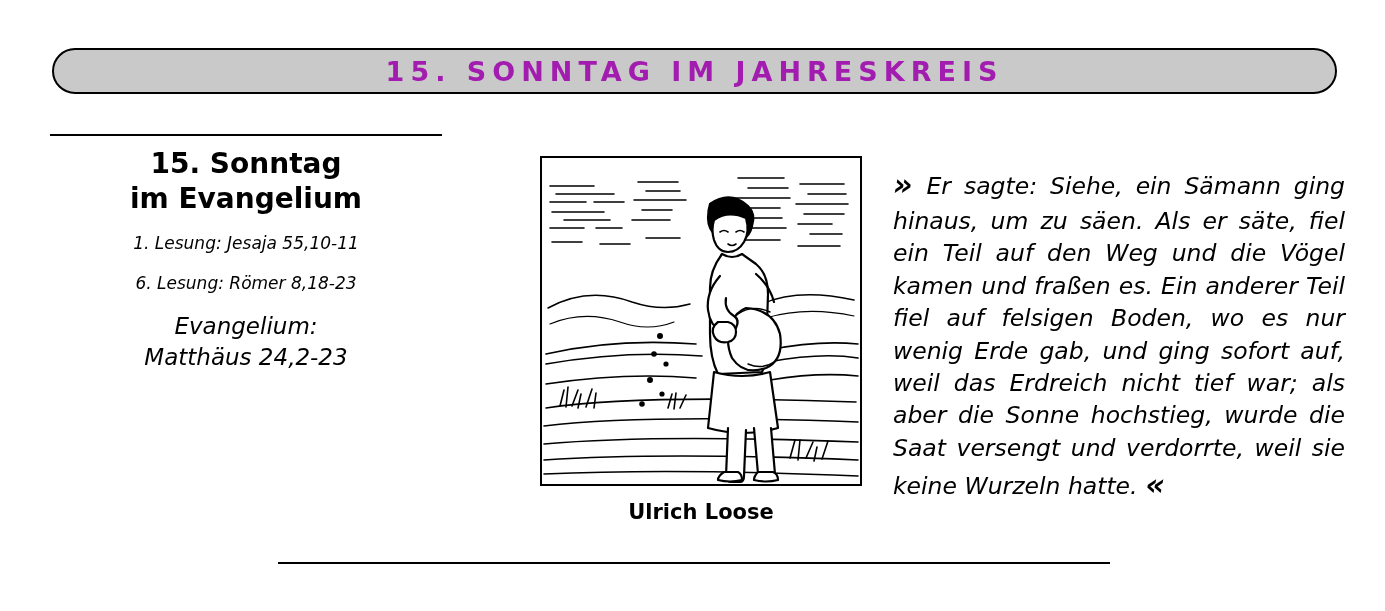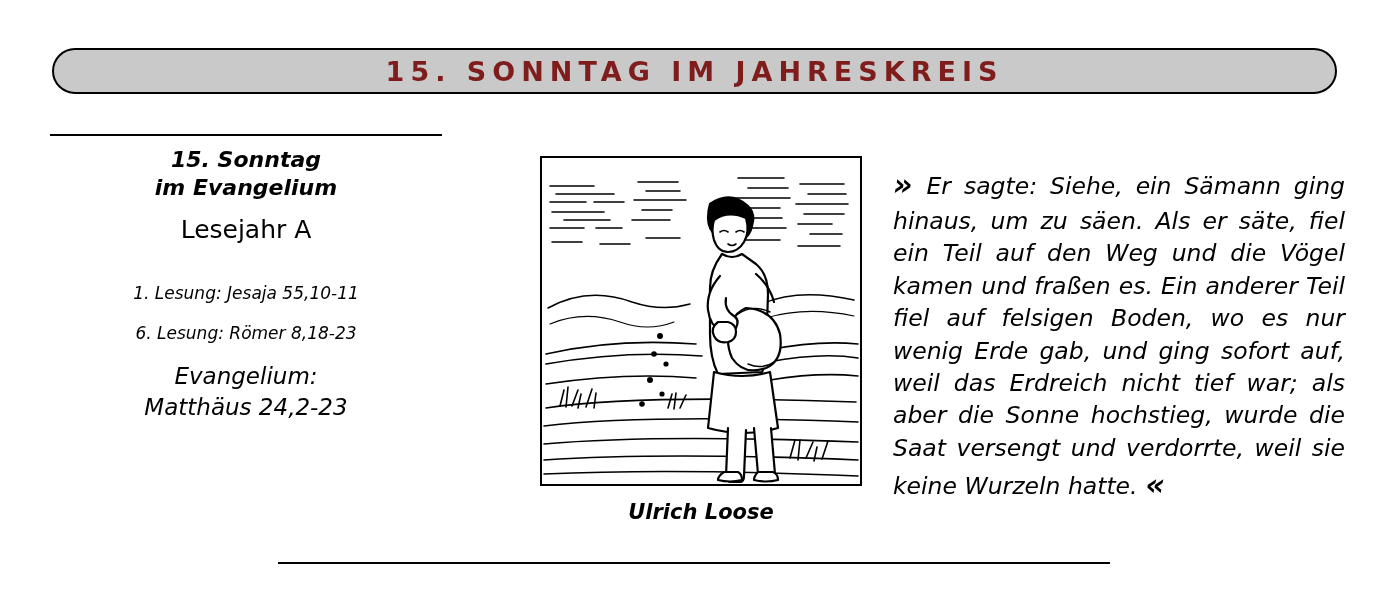--- a/index.html
+++ b/index.html
@@ -33,21 +33,21 @@
     background: #c9c9c9;
     display: flex;
     align-items: center;
     justify-content: center;
   }
   .banner-title {
     font-family: "DejaVu Sans", "Liberation Sans", sans-serif;
     font-weight: bold;
     font-size: 27px;
     letter-spacing: 6px;
-    color: #7f1d1d;
+    color: #a21caf;
     white-space: nowrap;
     text-transform: uppercase;
   }
 
   
   .left-col {
     position: absolute;
     left: 50px;
     top: 130px;
     width: 392px;
@@ -58,25 +58,24 @@
     line-height: 1.15;
     padding-bottom: 6px;
   }
   .rule {
     border: none;
     border-top: 2px solid #000000;
     margin: 4px 0 10px 0;
     width: 100%;
   }
   .sunday-title {
-    font-size: 22px;
+    font-size: 28px;
     font-weight: bold;
     line-height: 1.25;
     margin-bottom: 14px;
-    font-style: italic;
   }
   .lesejahr {
     font-size: 25px;
     margin-bottom: 36px;
   }
   .reading {
     font-size: 17px;
     font-style: italic;
     line-height: 1.55;
     margin-bottom: 14px;
@@ -102,21 +101,20 @@
     background: #ffffff;
     box-sizing: border-box;
     overflow: hidden;
   }
   .illus-frame svg {
     display: block;
   }
   .artist {
     font-size: 21px;
     font-weight: bold;
-    font-style: italic;
     margin-top: 14px;
   }
 
   
   .quote-col {
     position: absolute;
     left: 893px;
     top: 140px;
     width: 452px;
     font-style: italic;
@@ -154,21 +152,20 @@
     <div class="banner-title">15. Sonntag im Jahreskreis</div>
   </div>
 </div>
 
 <div class="left-col">
   <hr class="rule">
   <div class="sunday-title">
     <div>15. Sonntag</div>
     <div>im Evangelium</div>
   </div>
-  <div class="lesejahr">Lesejahr A</div>
   <div class="reading">1. Lesung: Jesaja 55,10-11</div>
   <div class="reading">6. Lesung: Römer 8,18-23</div>
   <div class="gospel">
     <div>Evangelium:</div>
     <div>Matthäus 24,2-23</div>
   </div>
 </div>
 
 <div class="illus-wrap">
   <div class="illus-frame">

